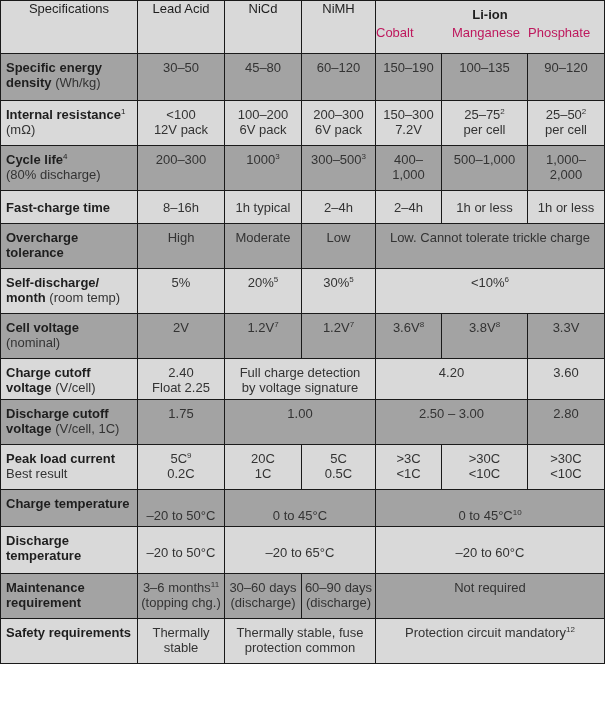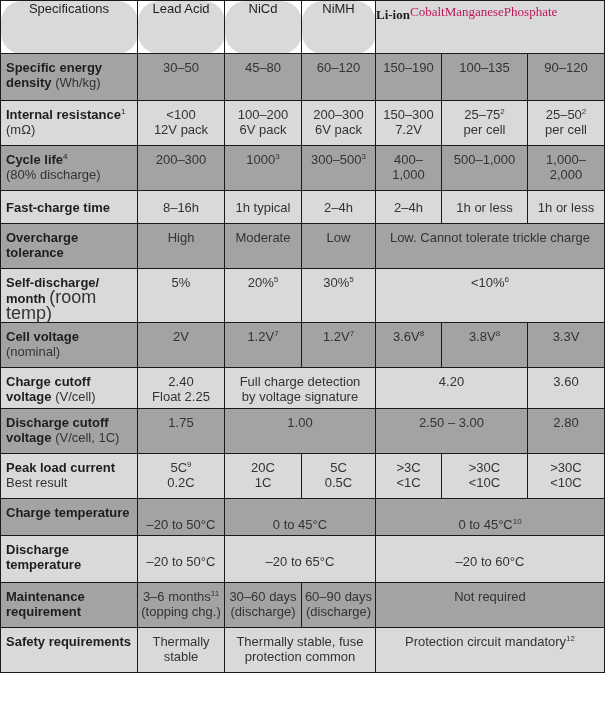--- a/index.html
+++ b/index.html
@@ -25,23 +25,23 @@
   tr.light td, tr.light th { background: #a3a3a3; }
   td.label, th.label {
     text-align: left !important;
     padding-left: 5px !important;
     color: #222222;
   }
   .lbl-b { font-weight: bold; color: #1e1e1e; }
   .lbl-n { font-weight: normal; color: #333333; }
   .pt { padding-top: 6px !important; }
   .mid { vertical-align: middle !important; }
-  th.hdr { font-weight: bold; color: #1e1e1e; vertical-align: middle; border-radius: 21px; }
+  th.hdr { font-weight: bold; color: #1e1e1e; vertical-align: middle; }
   sup { font-size: 8px; vertical-align: 5px; line-height: 0; }
-  .liion-wrap { display: flex; flex-direction: row; font-family: Liberation Serif, serif; }
+  .liion-wrap { display: flex; flex-direction: column; }
   .liion-title { font-weight: bold; color: #1e1e1e; padding-top: 6px; }
   .liion-subs { display: flex; justify-content: space-between; padding-top: 3px; }
   .liion-subs span { flex: 1; text-align: left; font-weight: normal; color: #be185d; }
 </style>
 </head>
 <body>
 
 <table class="spec">
   <colgroup>
     <col style="width:137px">
@@ -131,21 +131,21 @@
     <td class="pt">High</td>
     <td class="pt">Moderate</td>
     <td class="pt">Low</td>
     <td class="pt" colspan="3">Low. Cannot tolerate trickle charge</td>
   </tr>
 
   <tr class="gray" style="height:45px">
     <td class="label pt">
       <span class="lbl-b">Self-discharge/</span><br>
       <span class="lbl-b">month</span>
-      <span class="lbl-n" style="font-size:18px">(room temp)</span>
+      <span class="lbl-n" style="font-size:13px">(room temp)</span>
     </td>
     <td class="pt">5%</td>
     <td class="pt"><span>20%</span><sup>5</sup></td>
     <td class="pt"><span>30%</span><sup>5</sup></td>
     <td class="pt" colspan="3"><span>&lt;10%</span><sup>6</sup></td>
   </tr>
 
   <tr class="light" style="height:45px">
     <td class="label pt">
       <span class="lbl-b">Cell voltage</span><br>

